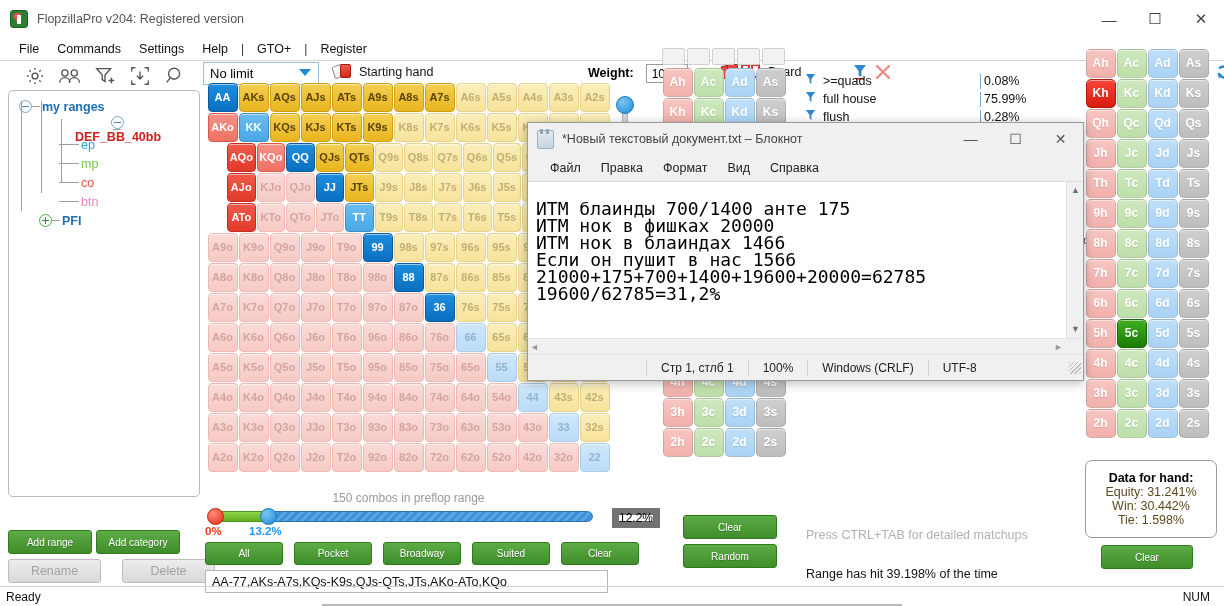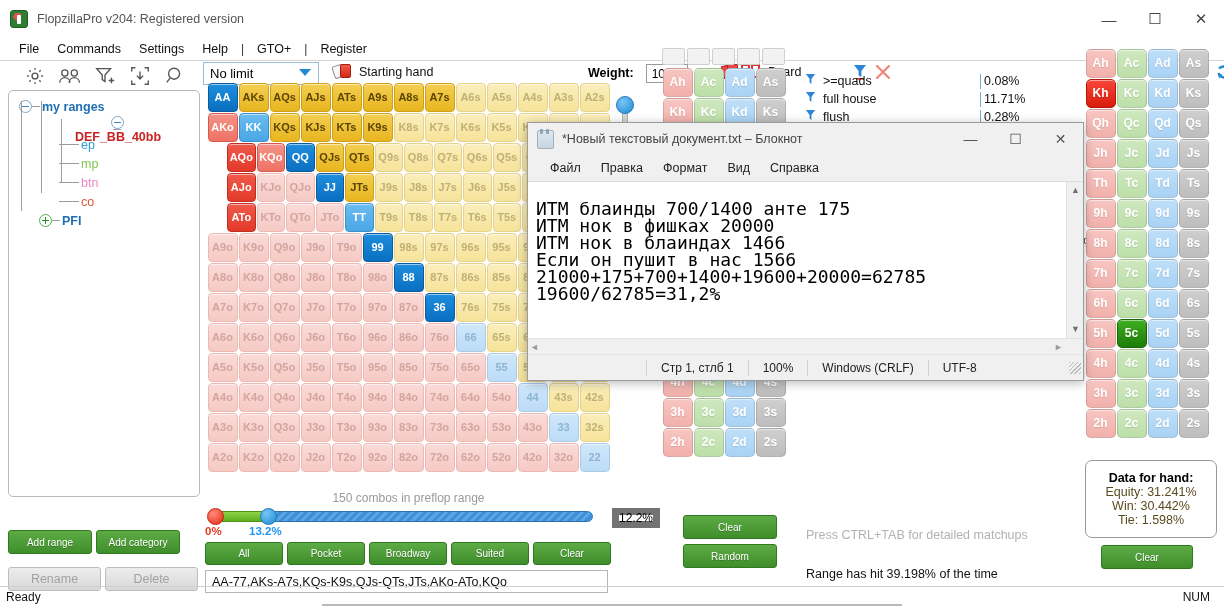--- a/index.html
+++ b/index.html
@@ -168,28 +168,28 @@
   #np-vscroll .ar{ position:absolute; left:0; width:17px; height:17px; text-align:center; color:#707070; font-size:9px; line-height:17px;}
   #np-hscroll{ height:16px; background:#f0f0f0; border-top:1px solid #e2e2e2; position:relative;}
   #np-hscroll .al{position:absolute;left:2px;top:0;color:#9a9a9a;font-size:9px;line-height:16px;}
   #np-hscroll .ar2{position:absolute;right:20px;top:0;color:#9a9a9a;font-size:9px;line-height:16px;}
   #np-status{ height:26px; background:#f0f0f0; display:flex; align-items:center; font-size:12px; color:#222;
      border-top:1px solid #e4e4e4;}
   #np-status .s{ border-left:1px solid #d2d2d2; height:16px; display:flex; align-items:center; padding:0 14px;}
   #np-status .grip{ margin-left:auto; margin-right:2px; width:12px;height:12px; opacity:.5;
      background:repeating-linear-gradient(135deg,#888 0 1px,transparent 1px 3px);}
   
-  #range-buttons{ position:absolute; left:205px; top:452px; display:flex; gap:4px;}
+  #range-buttons{ position:absolute; left:205px; top:452px; display:flex; gap:11px;}
   #range-buttons .gbtn{ width:78px; height:23px;}
   #range-text{ position:absolute; left:205px; top:480px; width:403px; height:23px;
      border:1px solid #b6b6b6; background:#fff; display:flex; align-items:center; padding-left:6px;
      font-size:12.5px; color:#111;}
   #lb-row1{ position:absolute; left:8px; top:440px; display:flex; gap:4px;}
   #lb-row1 .gbtn{ width:84px; height:24px;}
-  #lb-row2{ position:absolute; left:8px; top:469px; display:flex; gap:4px;margin-top:8px;}
+  #lb-row2{ position:absolute; left:8px; top:469px; display:flex; gap:21px;}
   #lb-row2 .dbtn{ width:93px; height:24px;}
   #cr-btns{ position:absolute; left:683px; top:425px; }
   #cr-btns .gbtn{ width:94px; height:24px; margin-bottom:5px;}
   #hint{ position:absolute; left:806px; top:438px; font-size:12.5px; color:#b2b2b2;}
   #hit{ position:absolute; left:806px; top:477px; font-size:12.5px; color:#111;}
   #clear-big{ position:absolute; left:1101px; top:455px; width:92px; height:24px;}
   
   #statusbar{ position:absolute; left:0; bottom:0; width:1224px; height:20px;
      border-top:1px solid #cfcfcf; display:flex; align-items:center; font-size:12px; color:#111;}
   #statusbar .ready{ margin-left:6px;}
@@ -328,25 +328,25 @@
         <div class="tnode" style="padding-left: 46px;">
           <span class="hline" style="width: 20px;"></span>
           <span class="tlabel" style="color: rgb(42, 159, 214);">ep</span>
         </div>
         <div class="tnode" style="padding-left: 46px;">
           <span class="hline" style="width: 20px;"></span>
           <span class="tlabel" style="color: rgb(126, 200, 80);">mp</span>
         </div>
         <div class="tnode" style="padding-left: 46px;">
           <span class="hline" style="width: 20px;"></span>
-          <span class="tlabel" style="color: rgb(239, 135, 200);">btn</span>
+          <span class="tlabel" style="color: rgb(224, 85, 60);">co</span>
         </div>
         <div class="tnode" style="padding-left: 46px;">
           <span class="hline" style="width: 20px;"></span>
-          <span class="tlabel" style="color: rgb(224, 85, 60);">co</span>
+          <span class="tlabel" style="color: rgb(239, 135, 200);">btn</span>
         </div>
         <div class="tnode" style="padding-left: 26px;">
           <span class="tog plus"></span>
           <span class="hline" style="width: 8px;"></span>
           <span class="tlabel" style="color: rgb(31, 111, 181); font-weight: bold;">PFI</span>
         </div>
         <div class="vline" style="left: 12px; top: 10px; height: 110px;"></div>
         <div class="vline" style="left: 32px; top: 10px; height: 92px;"></div>
         <div class="vline" style="left: 52px; top: 28px; height: 64px;"></div>
       </div>
@@ -688,21 +688,21 @@
         <span class="bar">
           <span class="vl" style="left: 3px;">0.08%</span>
         </span>
       </div>
       <div class="srow">
         <span class="fn"><svg width="11" height="13" viewBox="0 0 12 14">
             <path d="M1 1h10l-4 5.5V12L5 10.4V6.5z" fill="#2f86d6"></path>
           </svg></span>
         <span class="nm">full house</span>
         <span class="bar">
-          <span class="vl" style="left: 3px;">11.71%</span>
+          <span class="vl" style="left: 3px;">75.99%</span>
         </span>
       </div>
       <div class="srow">
         <span class="fn"><svg width="11" height="13" viewBox="0 0 12 14">
             <path d="M1 1h10l-4 5.5V12L5 10.4V6.5z" fill="#2f86d6"></path>
           </svg></span>
         <span class="nm">flush</span>
         <span class="bar">
           <span class="vl" style="left: 3px;">0.28%</span>
         </span>

